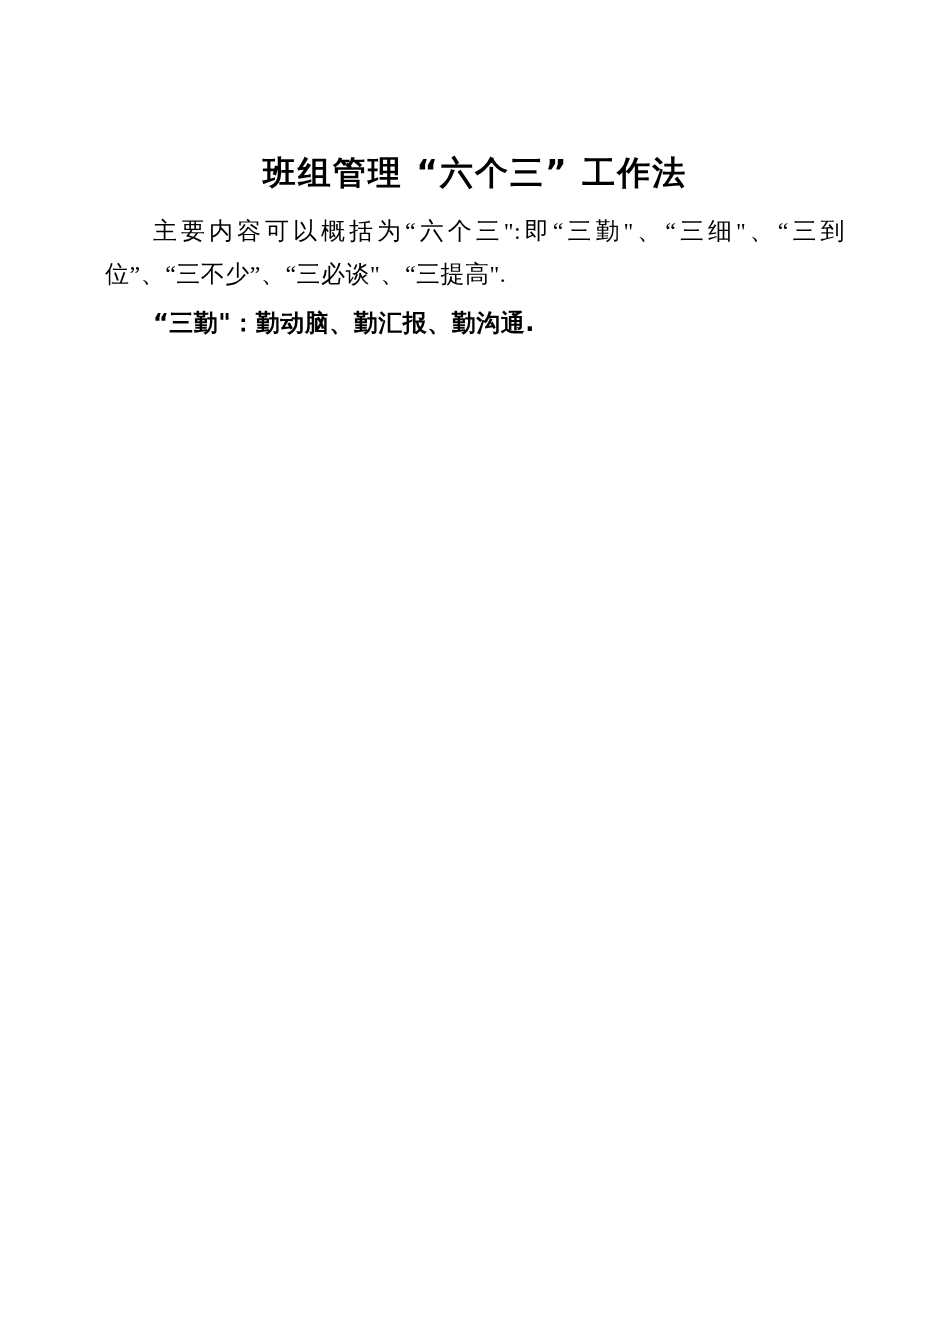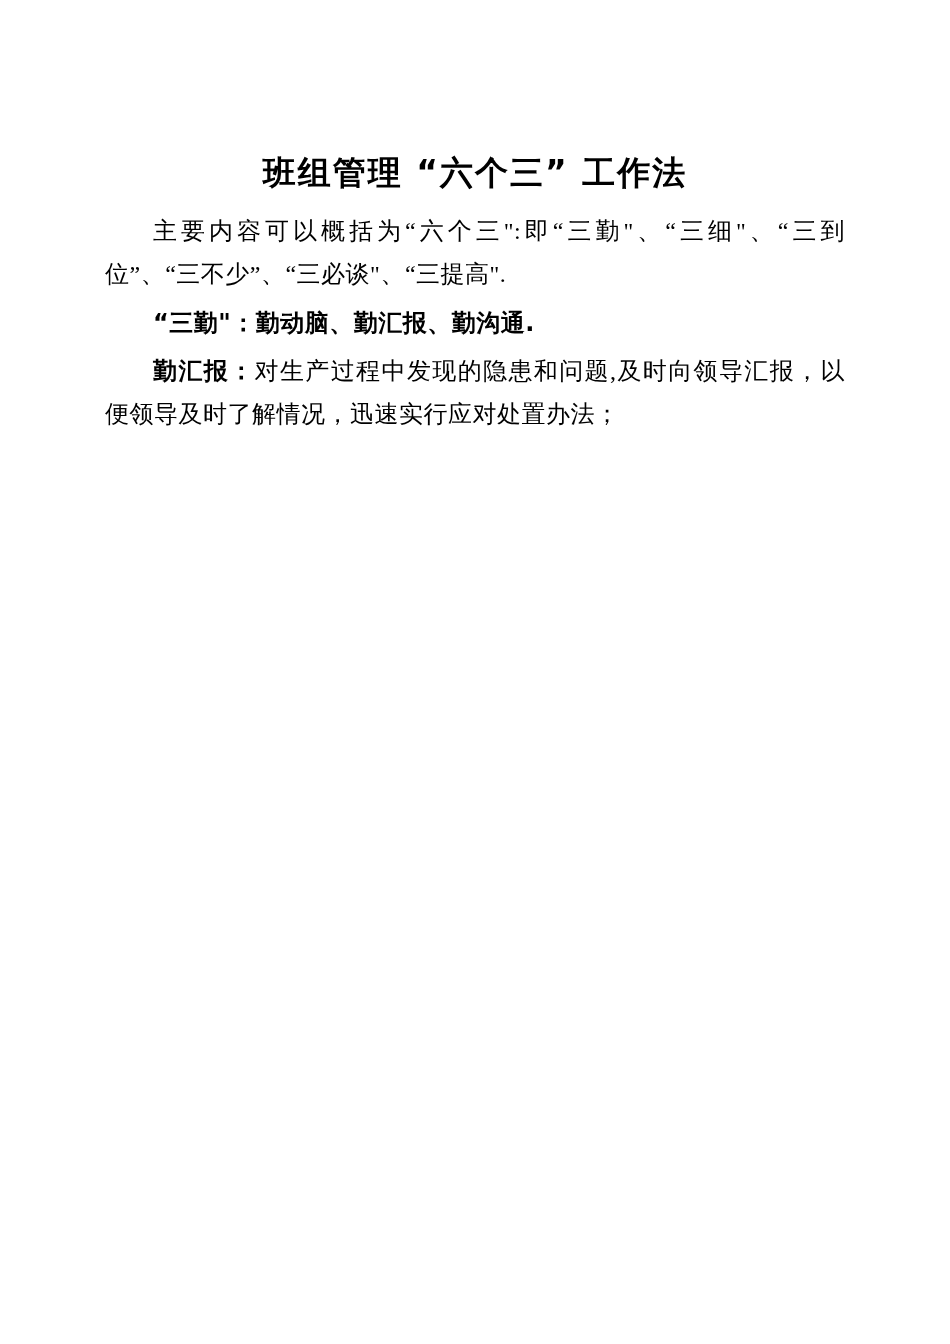--- a/index.html
+++ b/index.html
@@ -65,21 +65,18 @@
 
   <p class="para body-text">
     <span>主要内容可以概括为“六个三":即“三勤"、“三细"、“三到位”、“三不少”、“三必谈"、“三提高".</span>
   </p>
 
   <p class="heading-para">
     <span>“三勤"：勤动脑、勤汇报、勤沟通.</span>
   </p>
 
 
-  <p class="para body-text">
-    <span class="lead">勤汇报：</span><span>对生产过程中发现的隐患和问题,及时向领导汇报，以便领导及时了解情况，迅速实行应对处置办法；</span>
-  </p>
 
 
 
 
 
 </div>
 
 </body></html>

